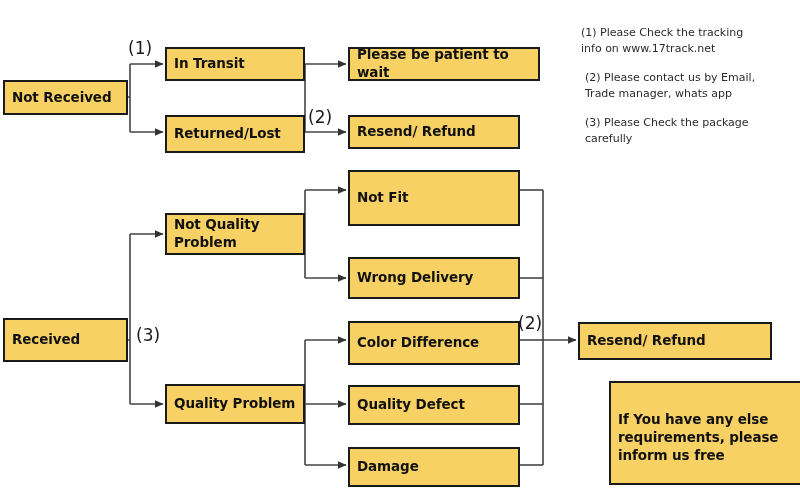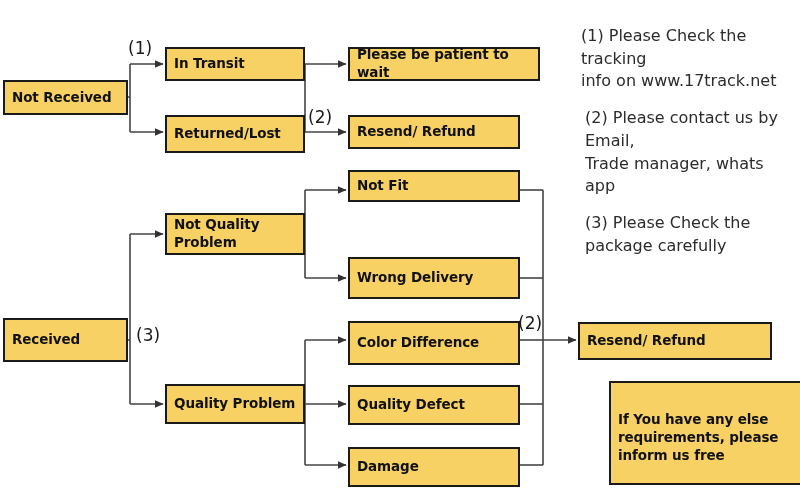--- a/index.html
+++ b/index.html
@@ -52,21 +52,21 @@
     color: #1a1a1a;
     font-family: "DejaVu Sans", "Liberation Sans", sans-serif;
     z-index: 3;
     white-space: nowrap;
   }
   .legend {
     position: absolute;
     left: 581px;
     top: 25px;
     width: 215px;
-    font-size: 16px;
+    font-size: 11px;
     color: #2b2b2b;
     line-height: 1.42;
     z-index: 2;
   }
   .legend .entry {
     margin-bottom: 14px;
     white-space: pre-line;
   }
   .legend .entry:last-child { margin-bottom: 0; }
   .legend .entry.indented { padding-left: 4px; }
@@ -154,21 +154,21 @@
   </div>
 
   <div class="node" style="left:165px; top:213px; width:140px; height:42px;">
     <span>Not Quality Problem</span>
   </div>
 
   <div class="node" style="left:165px; top:384px; width:140px; height:40px;">
     <span>Quality Problem</span>
   </div>
 
-  <div class="node" style="left:348px; top:170px; width:172px; height:32px;">
+  <div class="node" style="left:348px; top:170px; width:172px; height:56px;">
     <span>Not Fit</span>
   </div>
 
   <div class="node" style="left:348px; top:257px; width:172px; height:42px;">
     <span>Wrong Delivery</span>
   </div>
 
   <div class="node" style="left:348px; top:321px; width:172px; height:44px;">
     <span>Color Difference</span>
   </div>

